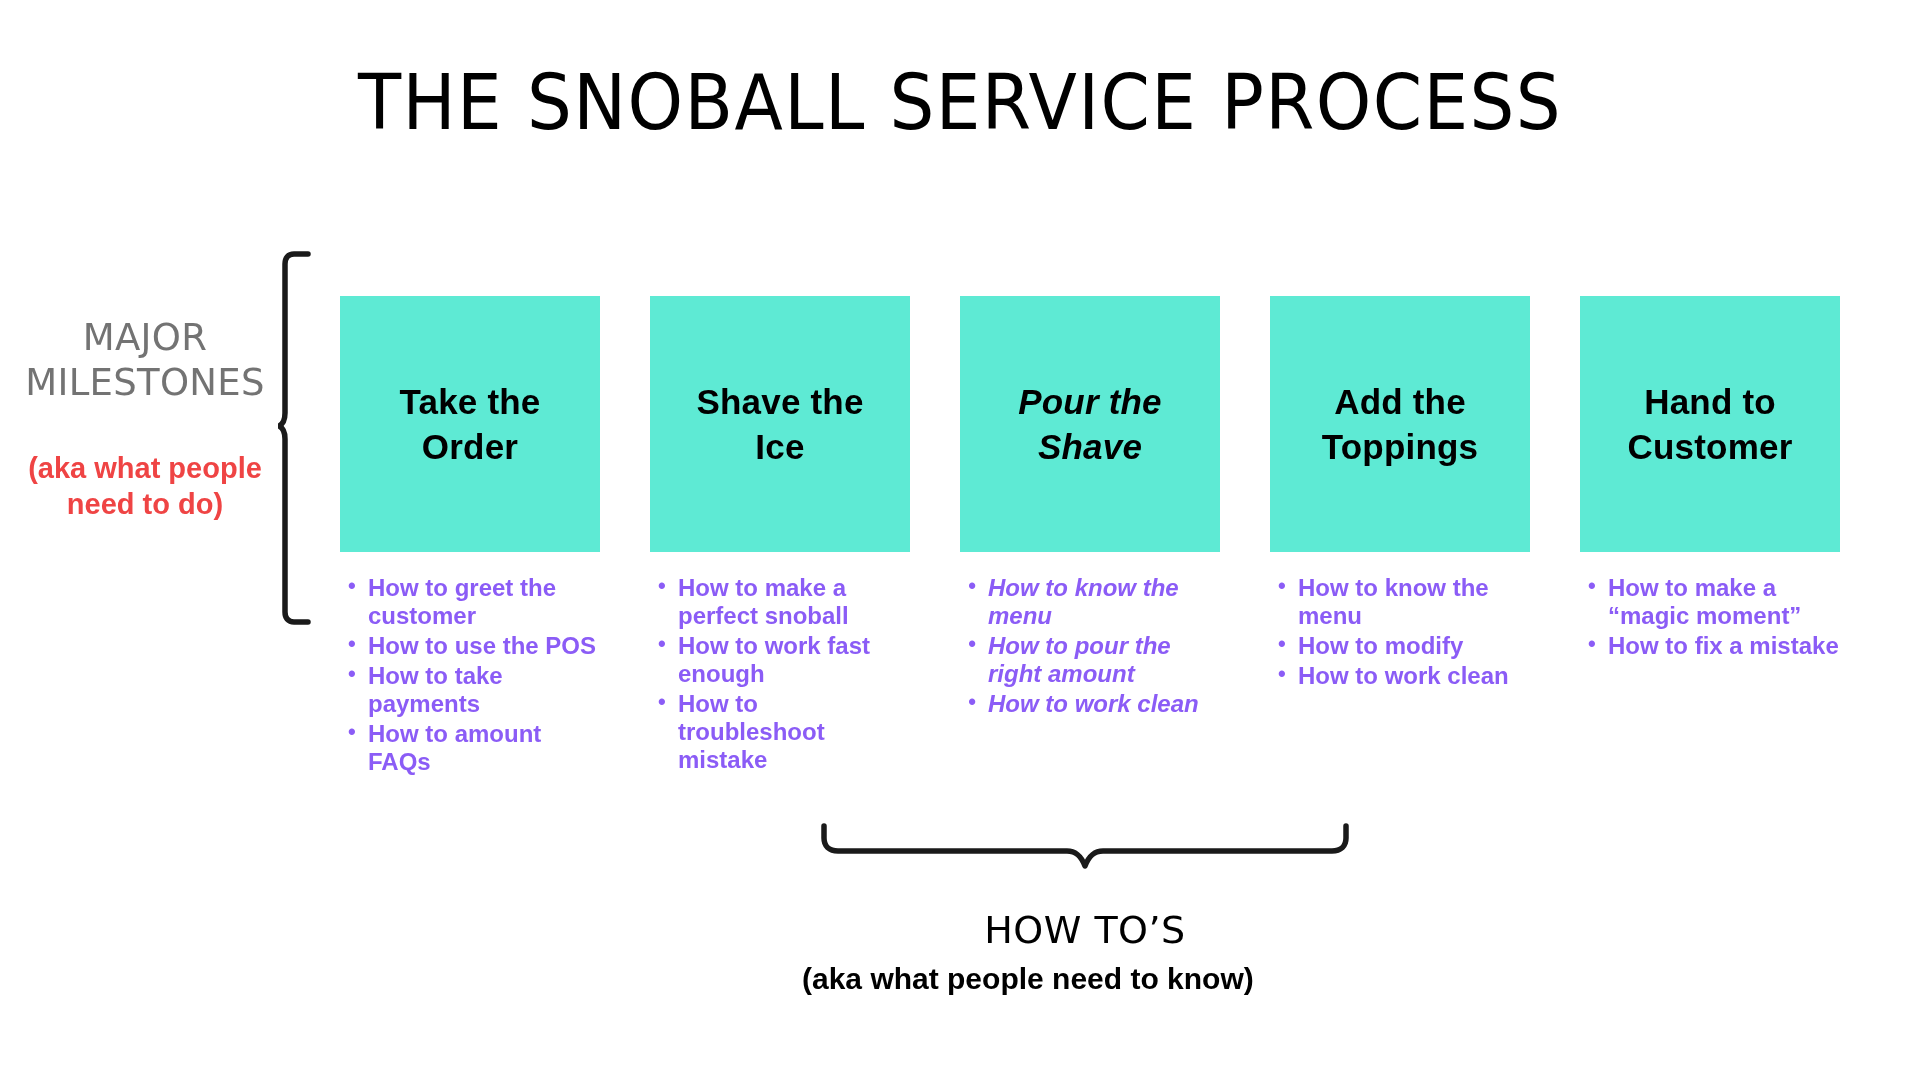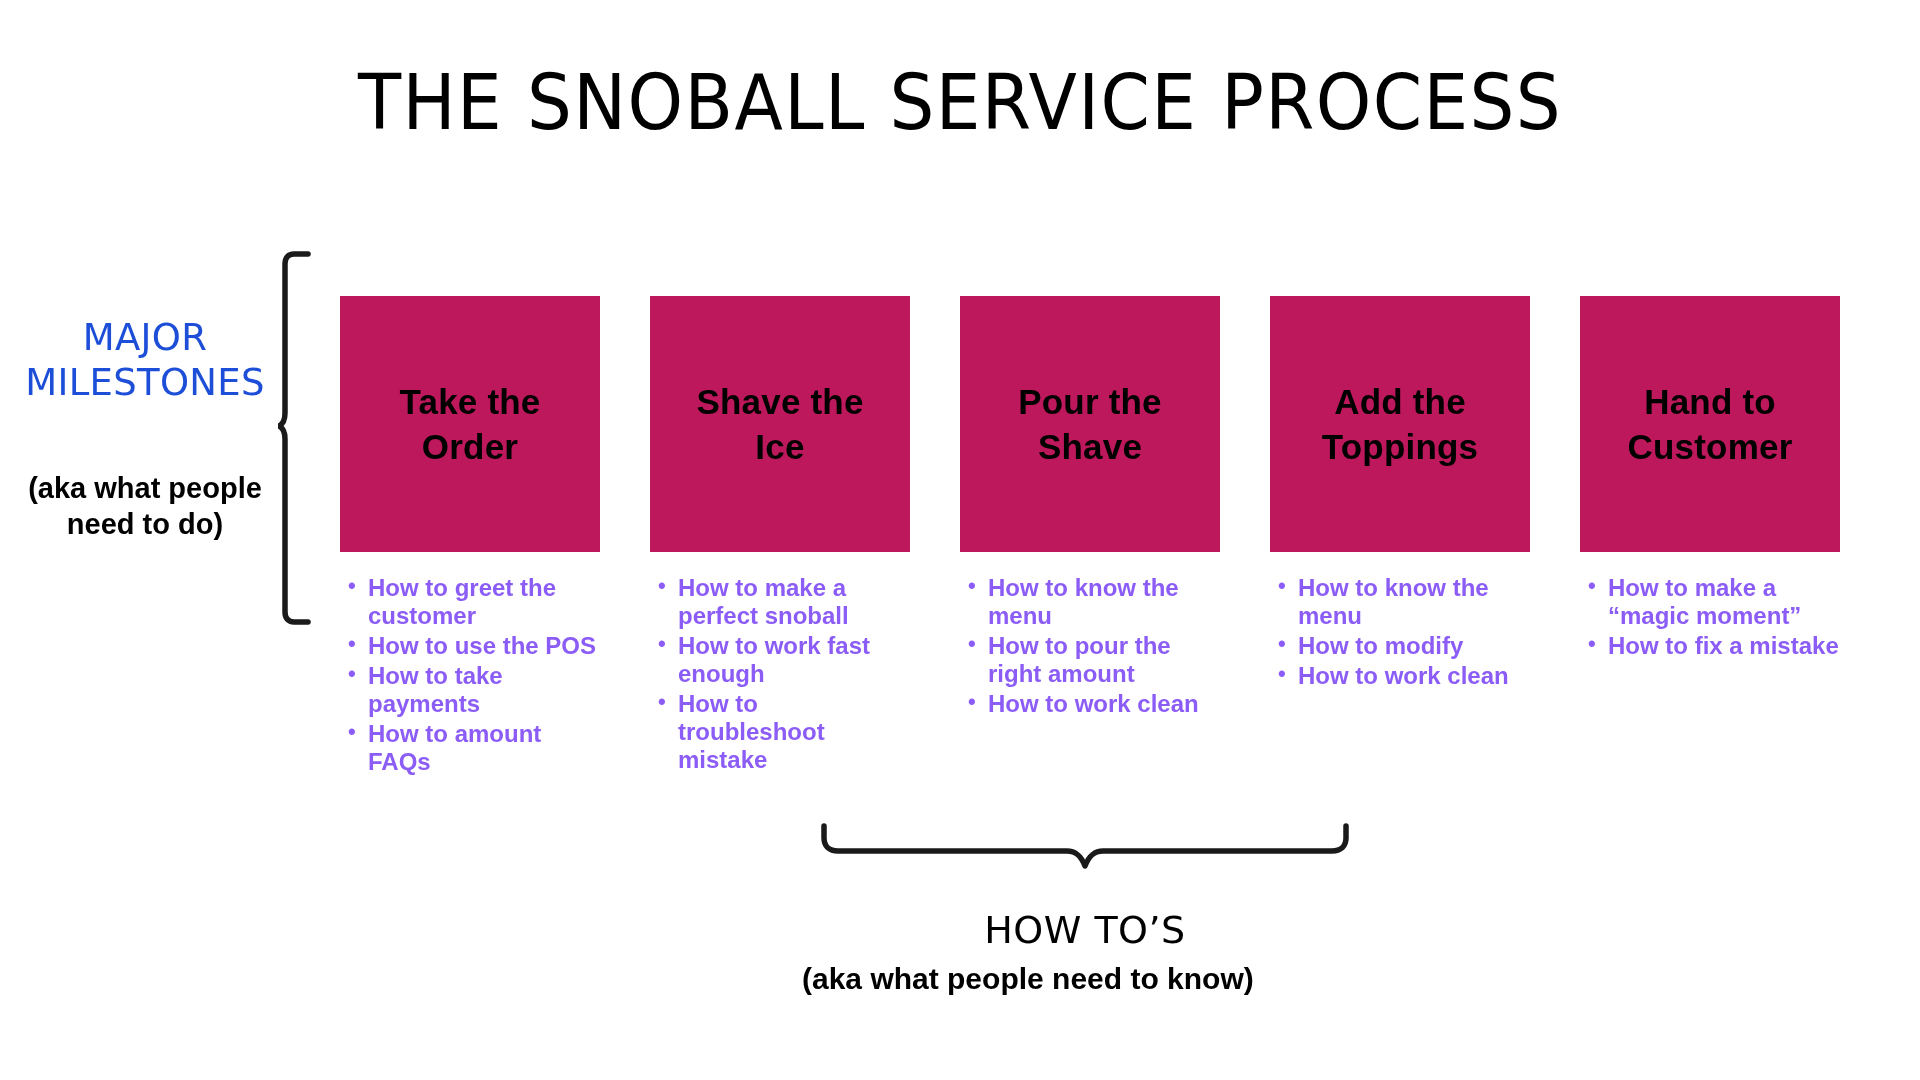--- a/index.html
+++ b/index.html
@@ -31,57 +31,57 @@
   .left-label {
     position:absolute;
     left:0px; top:315px;
     width:290px;
     text-align:center;
   }
   .left-label .major {
     font-size:37px;
     font-weight:400;
     line-height:1.22;
-    color:#1d4ed8;
+    color:#737373;
     font-family:"DejaVu Sans", sans-serif;
     letter-spacing:0.3px;
   }
   .left-sub {
     position:absolute;
-    left:0px; top:470px;
+    left:0px; top:450px;
     width:290px;
     text-align:center;
     font-size:29px;
     font-weight:700;
     line-height:1.25;
-    color:#000000;
+    color:#ef4444;
   }
 
   
   .brace-left { position:absolute; left:278px; top:250px; }
   .brace-bottom { position:absolute; left:820px; top:822px; }
   .brace svg { display:block; }
 
   
   .cols { position:absolute; left:340px; top:296px; width:1500px; }
   .col {
     position:absolute;
     top:0;
     width:260px;
   }
   .col:nth-child(1){ left:0px; }
   .col:nth-child(2){ left:310px; }
-  .col:nth-child(3){ left:620px; }
+  .col:nth-child(3){ left:620px;font-style:italic; }
   .col:nth-child(4){ left:930px; }
   .col:nth-child(5){ left:1240px; }
 
   .box {
     width:260px;
     height:256px;
-    background:#be185d;
+    background:#5eead4;
     display:flex;
     align-items:center;
     justify-content:center;
     text-align:center;
     padding:0 10px;
   }
   .box-title {
     font-size:35px;
     font-weight:700;
     line-height:1.30;

